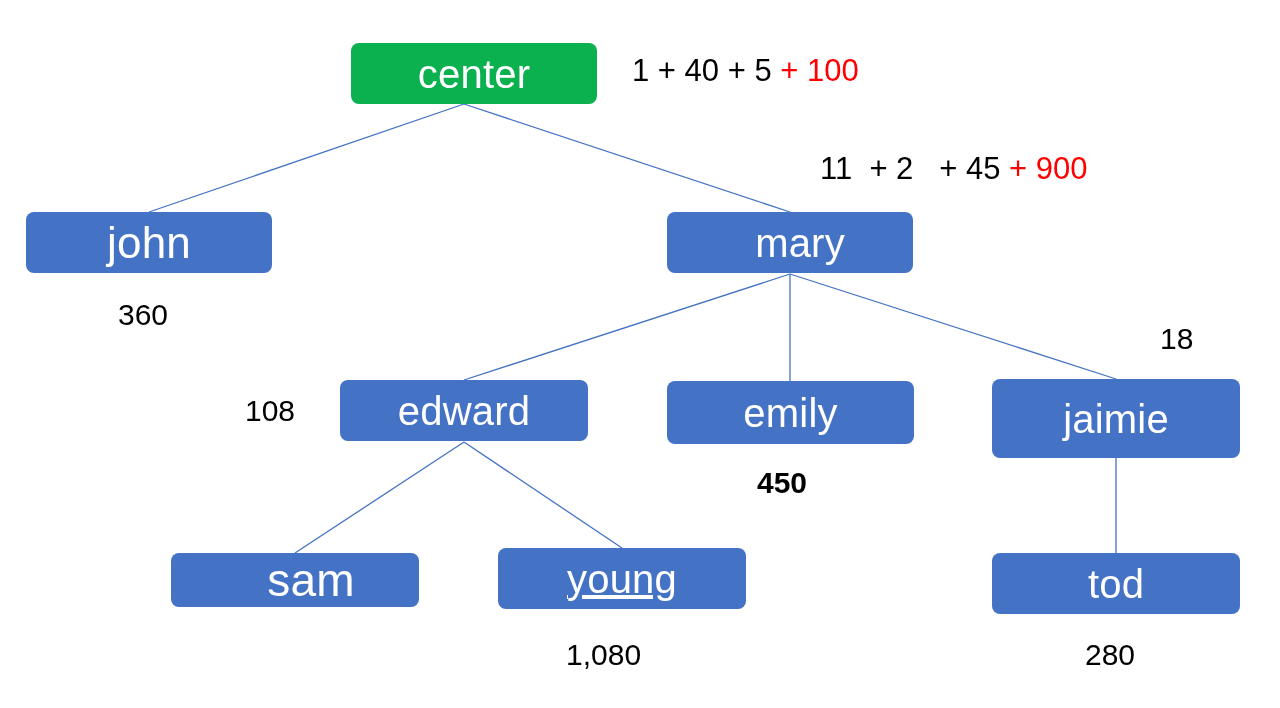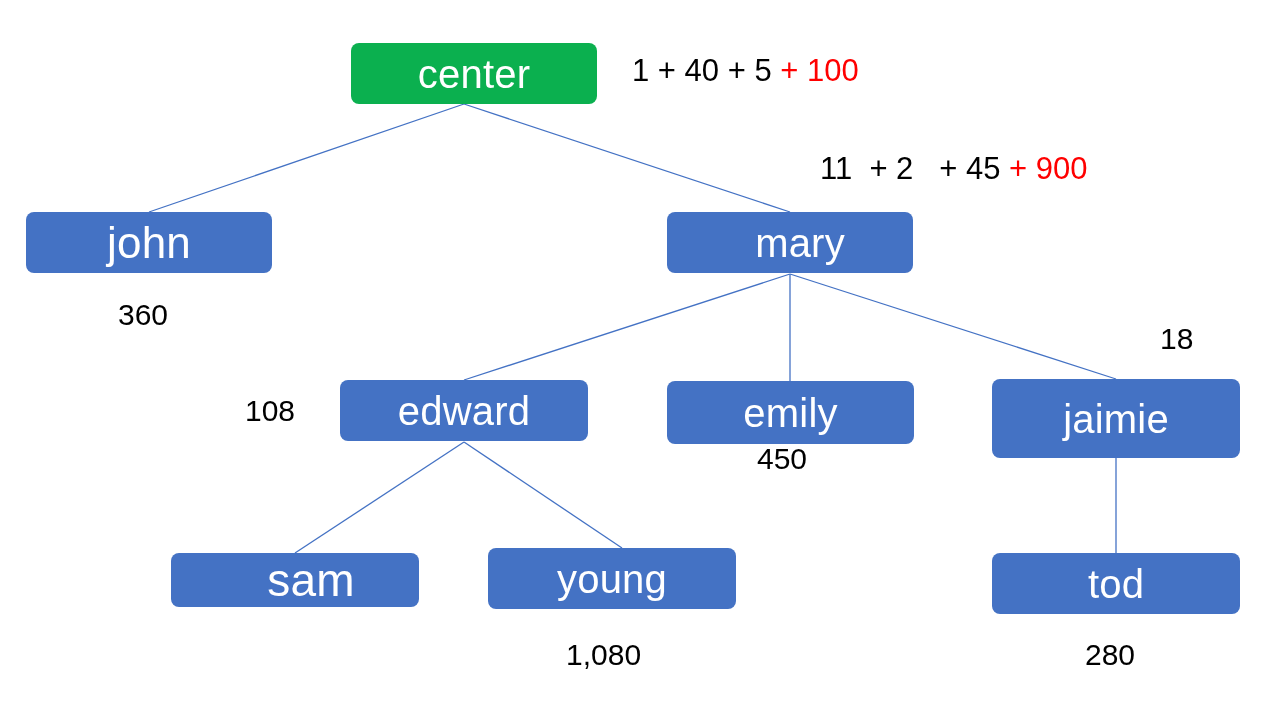--- a/index.html
+++ b/index.html
@@ -91,31 +91,31 @@
       </div>
       <div class="node blue" style="left: 667px; top: 381px; width: 247px; height: 63px; font-size: 40px;">
         <span>emily</span>
       </div>
       <div class="node blue" style="left: 992px; top: 379px; width: 248px; height: 79px; font-size: 40px;">
         <span>jaimie</span>
       </div>
       <div class="node blue" style="left: 171px; top: 553px; width: 248px; height: 54px; font-size: 46px; padding-left: 32px;">
         <span>sam</span>
       </div>
-      <div class="node blue" style="left: 488px; top: 548px; width: 248px; height: 61px; font-size: 40px;">
+      <div class="node blue" style="left: 498px; top: 548px; width: 248px; height: 61px; font-size: 40px; text-decoration: underline;">
         <span>young</span>
       </div>
       <div class="node blue" style="left: 992px; top: 553px; width: 248px; height: 61px; font-size: 40px;">
         <span>tod</span>
       </div>
     </div>
   <div id="values-layer">
       <div class="value-label" style="left: 118px; top: 300px;">360</div>
       <div class="value-label" style="left: 245px; top: 396px;">108</div>
-      <div class="value-label" style="left: 757px; top: 444px;">450</div>
+      <div class="value-label" style="left: 757px; top: 468px; font-weight: bold;">450</div>
       <div class="value-label" style="left: 1160px; top: 324px;">18</div>
       <div class="value-label" style="left: 566px; top: 640px;">1,080</div>
       <div class="value-label" style="left: 1085px; top: 640px;">280</div>
     </div>
   <div id="annots-layer">
       <div class="annot" style="left: 632px; top: 55px;"><span>1 + 40 + 5 </span><span class="red">+ 100</span></div>
       <div class="annot" style="left: 820px; top: 153px;"><span>11  + 2   + 45 </span><span class="red">+ 900</span></div>
     </div>
 
 </div>

